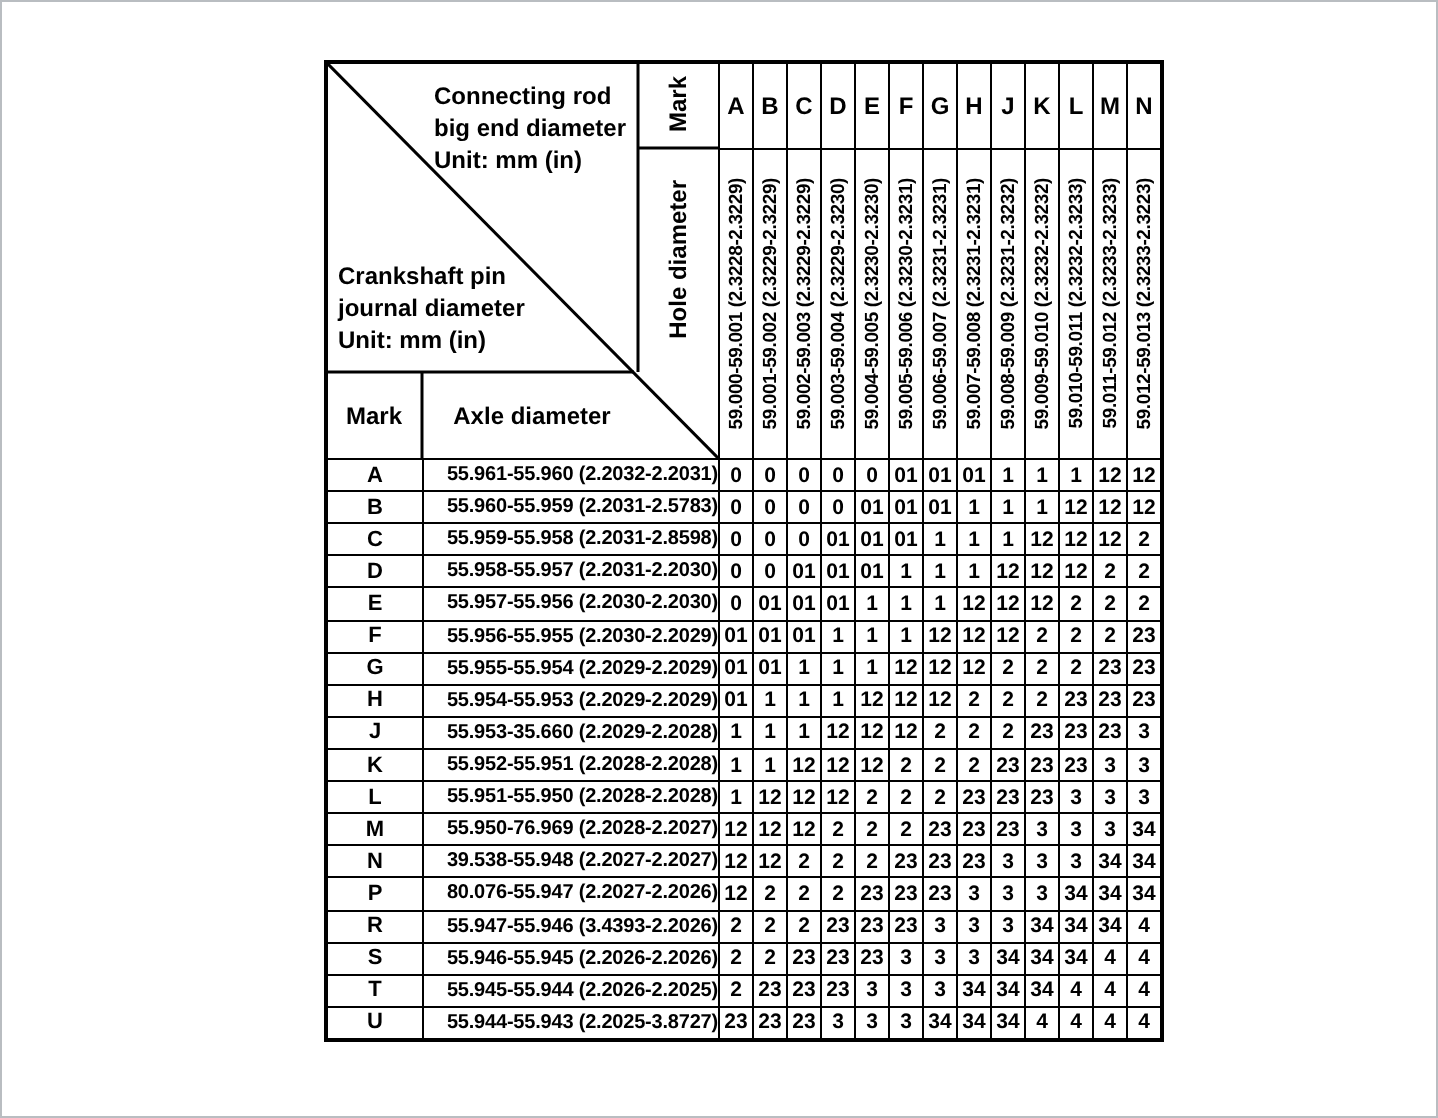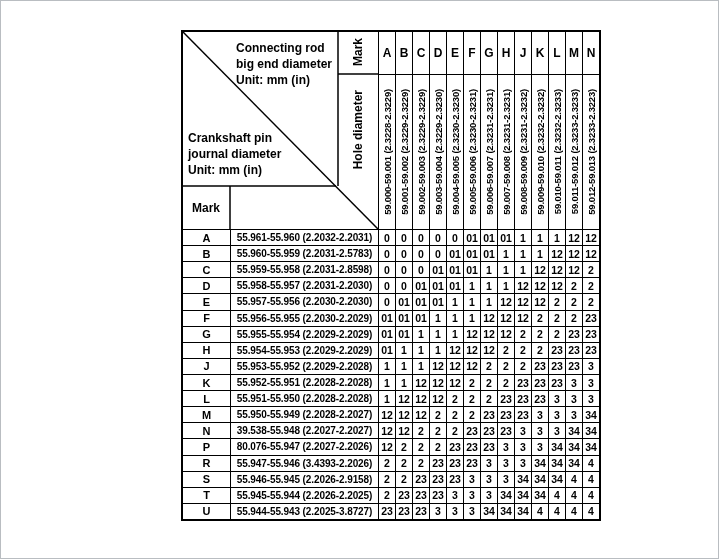--- a/index.html
+++ b/index.html
@@ -6,21 +6,21 @@
   html,body { background:#fff; }
   .screen {
     position: relative;
     width: 719px; height: 559px;
     background: #ffffff;
     border: 1px solid #b9bdc1;
     overflow: hidden;
     font-family: "Liberation Sans", "DejaVu Sans", sans-serif;
     color: #000;
   }
-  .tbl { position: absolute; left: 162px; top: 30px; width: 418px; height: 443px; margin-left: 19px; }
+  .tbl { position: absolute; left: 162px; top: 30px; width: 418px; height: 443px; }
 
   
   .frame {
     position: absolute; left: -1px; top: -1px; width: 420px; height: 491px;
     border: 2px solid #000; pointer-events: none; z-index: 5;
   }
 
   
   .corner { position: absolute; left: 0; top: 0; width: 196px; height: 198px; }
   .corner svg { position: absolute; left: 0; top: 0; }
@@ -51,21 +51,21 @@
   .letters-tbl { position: absolute; left: 196px; top: 0; width: 222px; height: 44px; }
   .letters-tbl td { width: 17px; font-size: 12px; }
 
   .holes-tbl { position: absolute; left: 196px; top: 43px; width: 222px; height: 156px; }
   .holes-tbl td { width: 17px; }
   .holes-tbl .vtext { font-size: 9.5px; margin: 0 auto; letter-spacing: -0.2px; }
 
   .body-tbl { position: absolute; left: 0; top: 198px; width: 418px; height: 291px; }
   .body-tbl tr { height: 16px; }
   .body-tbl td.mark  { width: 48px;  font-size: 11px; }
-  .body-tbl td.axle  { width: 148px; font-size: 10px; letter-spacing: -0.1px; }
+  .body-tbl td.axle  { width: 148px; font-size: 10px; letter-spacing: -0.1px; text-align: right; }
   .body-tbl td.fit   { width: 17px;  font-size: 10.5px; }
 </style>
 </head>
 <body>
 
 <div class="screen">
   <div class="tbl">
 
     <div class="corner">
       <svg width="196" height="198" viewBox="0 0 196 198">
@@ -85,20 +85,21 @@
         <span>journal diameter</span>
         <span>Unit: mm (in)</span>
       </div>
       <div class="hdr-cell hdr-mark-col">
         <div class="vtext">Mark</div>
       </div>
       <div class="hdr-cell hdr-hole-col">
         <div class="vtext">Hole diameter</div>
       </div>
       <div class="hdr-cell hdr-mark-row">Mark</div>
+      <div class="hdr-cell hdr-axle-row">Axle diameter</div>
     </div>
 
     <table class="letters-tbl">
       <tbody>
           <tr id="letters-row">
             <td>A</td>
             <td>B</td>
             <td>C</td>
             <td>D</td>
             <td>E</td>
@@ -293,21 +294,21 @@
             <td class="fit">12</td>
             <td class="fit">2</td>
             <td class="fit">2</td>
             <td class="fit">2</td>
             <td class="fit">23</td>
             <td class="fit">23</td>
             <td class="fit">23</td>
           </tr>
           <tr>
             <td class="mark">J</td>
-            <td class="axle">55.953-55.952 (2.2029-2.2028)</td>
+            <td class="axle">55.953-35.660 (2.2029-2.2028)</td>
             <td class="fit">1</td>
             <td class="fit">1</td>
             <td class="fit">1</td>
             <td class="fit">12</td>
             <td class="fit">12</td>
             <td class="fit">12</td>
             <td class="fit">2</td>
             <td class="fit">2</td>
             <td class="fit">2</td>
             <td class="fit">23</td>
@@ -344,21 +345,21 @@
             <td class="fit">2</td>
             <td class="fit">23</td>
             <td class="fit">23</td>
             <td class="fit">23</td>
             <td class="fit">3</td>
             <td class="fit">3</td>
             <td class="fit">3</td>
           </tr>
           <tr>
             <td class="mark">M</td>
-            <td class="axle">55.950-55.949 (2.2028-2.2027)</td>
+            <td class="axle">55.950-76.969 (2.2028-2.2027)</td>
             <td class="fit">12</td>
             <td class="fit">12</td>
             <td class="fit">12</td>
             <td class="fit">2</td>
             <td class="fit">2</td>
             <td class="fit">2</td>
             <td class="fit">23</td>
             <td class="fit">23</td>
             <td class="fit">23</td>
             <td class="fit">3</td>
@@ -412,21 +413,21 @@
             <td class="fit">3</td>
             <td class="fit">3</td>
             <td class="fit">3</td>
             <td class="fit">34</td>
             <td class="fit">34</td>
             <td class="fit">34</td>
             <td class="fit">4</td>
           </tr>
           <tr>
             <td class="mark">S</td>
-            <td class="axle">55.946-55.945 (2.2026-2.9158)</td>
+            <td class="axle">55.946-55.945 (2.2026-2.2026)</td>
             <td class="fit">2</td>
             <td class="fit">2</td>
             <td class="fit">23</td>
             <td class="fit">23</td>
             <td class="fit">23</td>
             <td class="fit">3</td>
             <td class="fit">3</td>
             <td class="fit">3</td>
             <td class="fit">34</td>
             <td class="fit">34</td>

